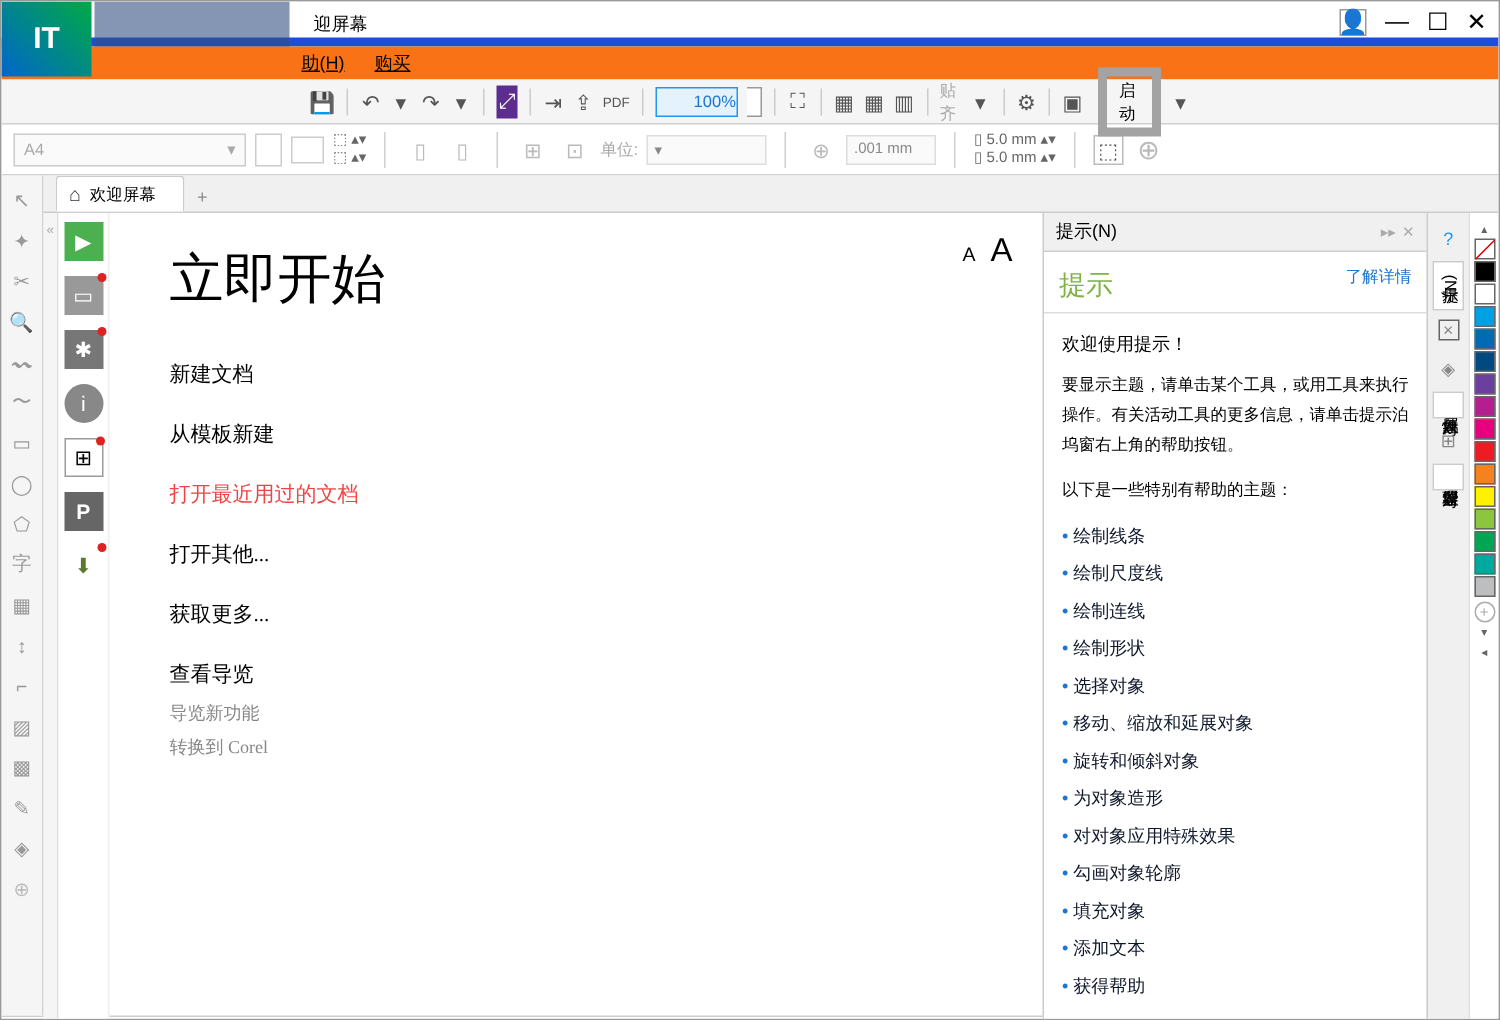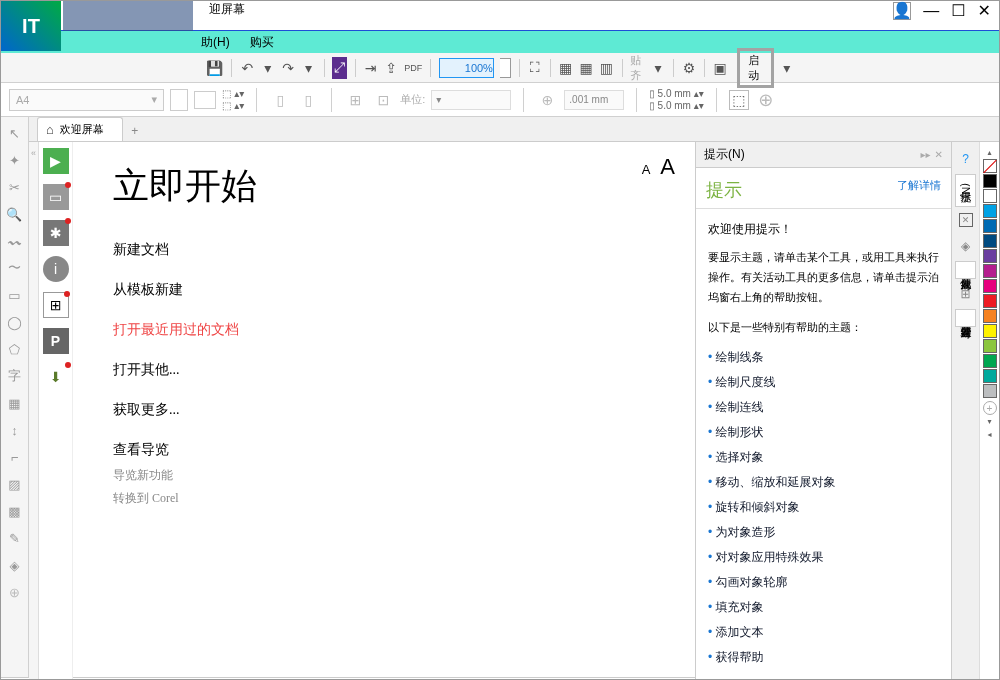--- a/index.html
+++ b/index.html
@@ -1,37 +1,37 @@
 <!DOCTYPE html>
 <html><head>
 <meta charset="utf-8">
 <style>
 * { margin: 0; padding: 0; box-sizing: border-box; font-family: "Microsoft YaHei", "SimSun", Arial, sans-serif; }
 body { width: 1000px; height: 680px; background: #fff; border: 1px solid #999; font-size: 12px; overflow: hidden; position: relative; }
 
 
-.titlebar { height: 30px; background: #fff; display: flex; align-items: flex-start; padding: 0 8px; border-bottom: 1px solid #1d4ed8; gap: 40px; }
+.titlebar { height: 30px; background: #fff; display: flex; align-items: flex-end; padding: 0 8px; border-bottom: 6px solid #1d4ed8; gap: 40px; }
 .logo { width: 60px; height: 50px; background: linear-gradient(45deg, #0066cc, #00aa44); position: absolute; top: 0; left: 0; z-index: 100; display: flex; align-items: center; justify-content: center; color: #fff; font-weight: bold; font-size: 20px; overflow: hidden; }
 .logo-overlay { position: absolute; top: 0; left: 62px; width: 130px; height: 30px; background: rgba(50,80,130,0.6); z-index: 99; display: flex; align-items: center; color: #888; font-size: 11px; }
 .title-text { margin-left: 200px; font-size: 12px; }
 .title-controls { margin-left: auto; display: flex; gap: 12px; align-items: center; }
 .title-controls span { font-size: 16px; cursor: pointer; font-family: Arial; }
 .avatar-icon { width: 18px; height: 18px; border: 1px solid #999; display: flex; align-items: center; justify-content: center; font-size: 10px; }
 
 
-.menubar { height: 22px; background: #5eead4; display: flex; align-items: center; padding-left: 200px; gap: 20px; font-size: 12px; }
+.menubar { height: 22px; background: #f97316; display: flex; align-items: center; padding-left: 200px; gap: 20px; font-size: 12px; text-decoration: underline; }
 .menubar span { cursor: pointer; }
 
 
 .toolbar1 { height: 30px; background: #f5f5f5; border-bottom: 1px solid #d0d0d0; display: flex; align-items: center; padding: 0 205px 0 205px; gap: 6px; position: relative; }
 .tb-btn { width: 22px; height: 22px; display: flex; align-items: center; justify-content: center; color: #555; cursor: pointer; font-size: 14px; }
 .tb-sep { width: 1px; height: 18px; background: #ccc; margin: 0 2px; }
 .zoom-input { width: 55px; height: 20px; border: 1px solid #2196f3; background: #e3f2fd; text-align: right; font-size: 11px; color: #1976d2; }
 .zoom-dd { width: 16px; height: 20px; border: 1px solid #999; border-left: none; background: #fff; }
-.launch-btn { padding: 2px 8px; border: 3px solid #a3a3a3; font-size: 11px; margin-left: 4px; }
+.launch-btn { padding: 2px 8px; border: 6px solid #a3a3a3; font-size: 11px; margin-left: 4px; }
 .gear { font-size: 14px; }
 
 
 .toolbar2 { height: 34px; background: #fff; border-bottom: 1px solid #d0d0d0; display: flex; align-items: center; padding: 0 8px; gap: 6px; }
 .paper-select { width: 155px; height: 22px; border: 1px solid #ccc; background: #fafafa; color: #aaa; padding: 0 6px; font-size: 11px; display: flex; align-items: center; }
 .orient { width: 18px; height: 22px; border: 1px solid #ccc; background: #fff; }
 .tb2-field { height: 20px; border: 1px solid #ddd; background: #fafafa; font-size: 10px; display: flex; align-items: center; padding: 0 4px; color: #888; }
 .tb2-label { font-size: 11px; color: #aaa; }
 .spinner-group { display: flex; flex-direction: column; font-size: 10px; color: #666; line-height: 12px; }
 .tb2-sep { width: 1px; height: 24px; background: #d0d0d0; margin: 0 6px; }

